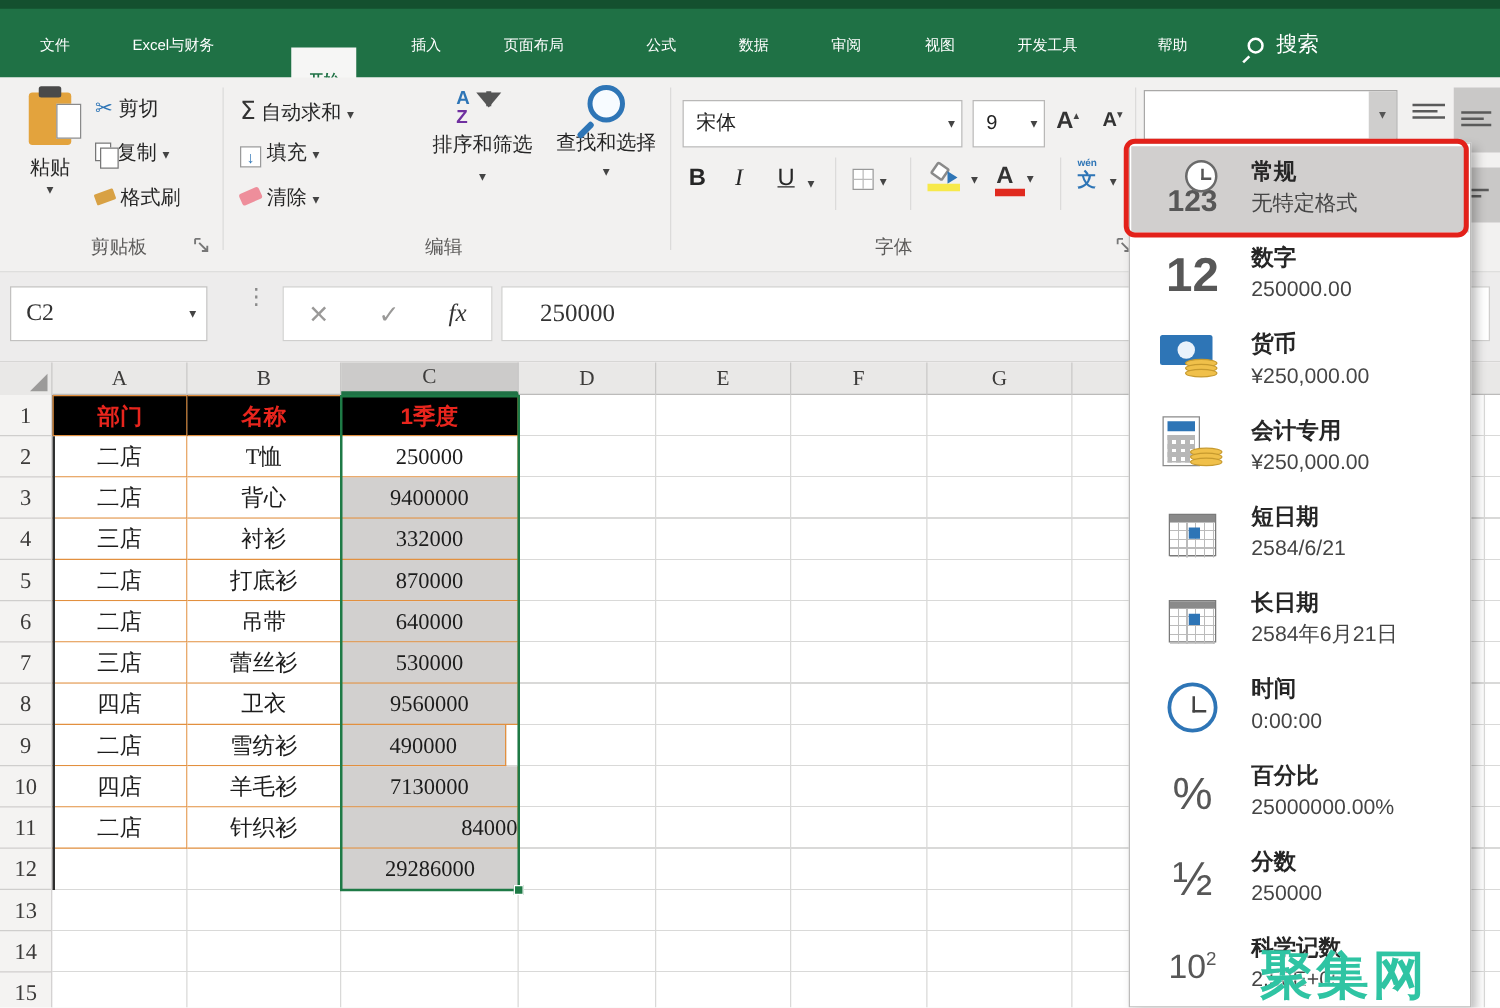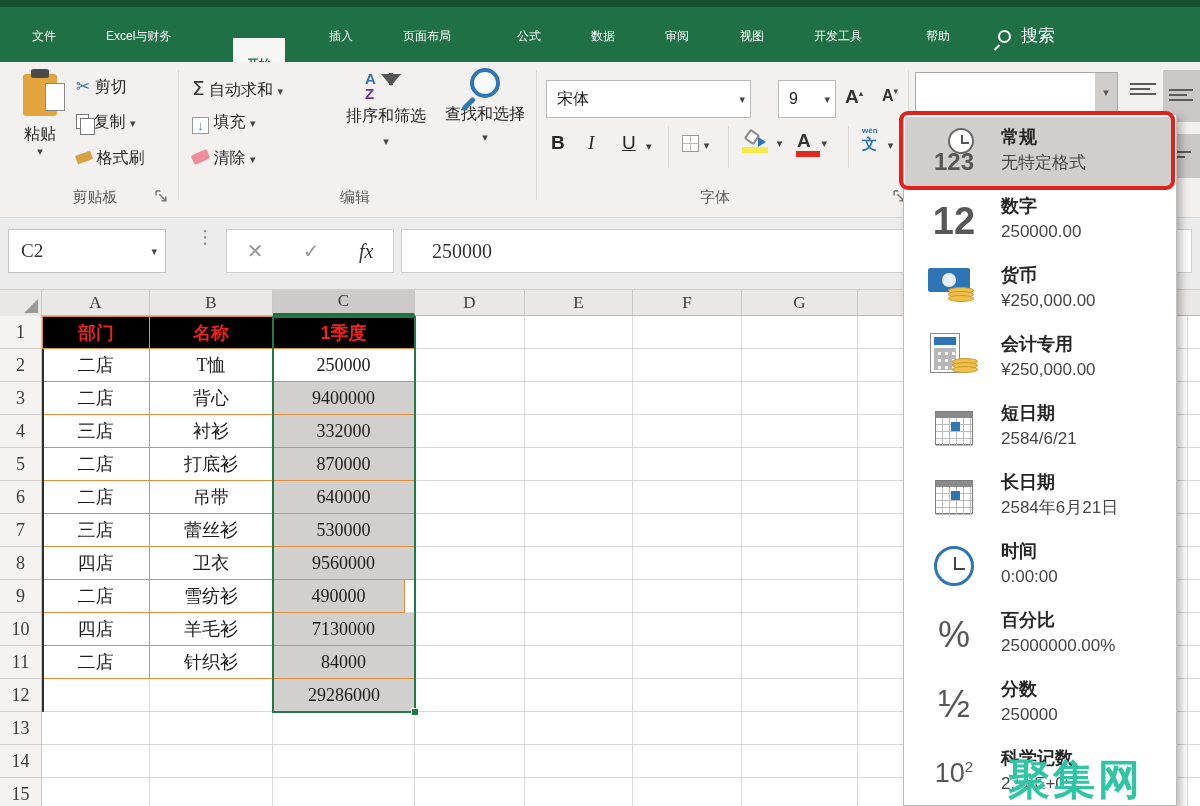--- a/index.html
+++ b/index.html
@@ -222,21 +222,21 @@
     <div class="dd" style="margin-top:8px">▾</div>
   </div>
   <div class="abs" style="left:430px; top:6px; width:110px; text-align:center;">
     <div class="find-ic"></div>
     <div class="bigbtn-label" style="margin-top:6px">查找和选择</div>
     <div class="dd" style="margin-top:6px">▾</div>
   </div>
   <div class="grouplabel" style="left:300px; width:110px;">编辑</div>
   <div class="vsep" style="left:536px"></div>
 
-  <div class="combo" style="left:546px; top:18px; width:205px; height:38px; line-height:36px; padding-left:10px;">
+  <div class="combo" style="left:546px; top:18px; width:224px; height:38px; line-height:36px; padding-left:10px;">
     <span>宋体</span><span class="dd">▾</span>
   </div>
   <div class="combo" style="left:778px; top:18px; width:58px; height:38px; line-height:36px; padding-left:10px;">
     <span>9</span><span class="dd">▾</span>
   </div>
   <div class="fmtbtn" style="left:845px; top:24px;">
     <span class="fontA">A</span><sup style="font-size:9px; color:#444;">▴</sup>
   </div>
   <div class="fmtbtn" style="left:882px; top:24px;">
     <span class="fontA" style="font-size:16px">A</span><sup style="font-size:9px; color:#444;">▾</sup>
@@ -390,21 +390,21 @@
   <div class="cell" style="left:42px; top:290px;  width:108px;">二店</div>
   <div class="cell" style="left:150px; top:290px; width:123px;">雪纺衫</div>
   <div class="cell selgray" style="left:273px; top:290px; width:132px;">490000</div>
 
   <div class="cell" style="left:42px; top:323px;  width:108px;">四店</div>
   <div class="cell" style="left:150px; top:323px; width:123px;">羊毛衫</div>
   <div class="cell selgray" style="left:273px; top:323px; width:142px;">7130000</div>
 
   <div class="cell" style="left:42px; top:356px;  width:108px;">二店</div>
   <div class="cell" style="left:150px; top:356px; width:123px;">针织衫</div>
-  <div class="cell selgray" style="left:273px; top:356px; width:142px;">84000</div>
+  <div class="cell selgray" style="left:273px; top:356px; width:142px;text-align:right;">84000</div>
 
   <div class="cell selgray" style="left:273px; top:389px; width:142px; border-right:none; border-bottom:none;">29286000</div>
 
   <div id="tbl-darkleft" style="left:42px; top:59px; height:363px;"></div>
   <div id="selrect" style="left:272px; top:26px; width:144px; height:397px;"></div>
   <div id="fillhandle" style="left:411px; top:418px;"></div>
 </div>
 
 <div id="fmtpanel" class="abs z3">
   <div class="fmtitem sel" style="top:2px;">

